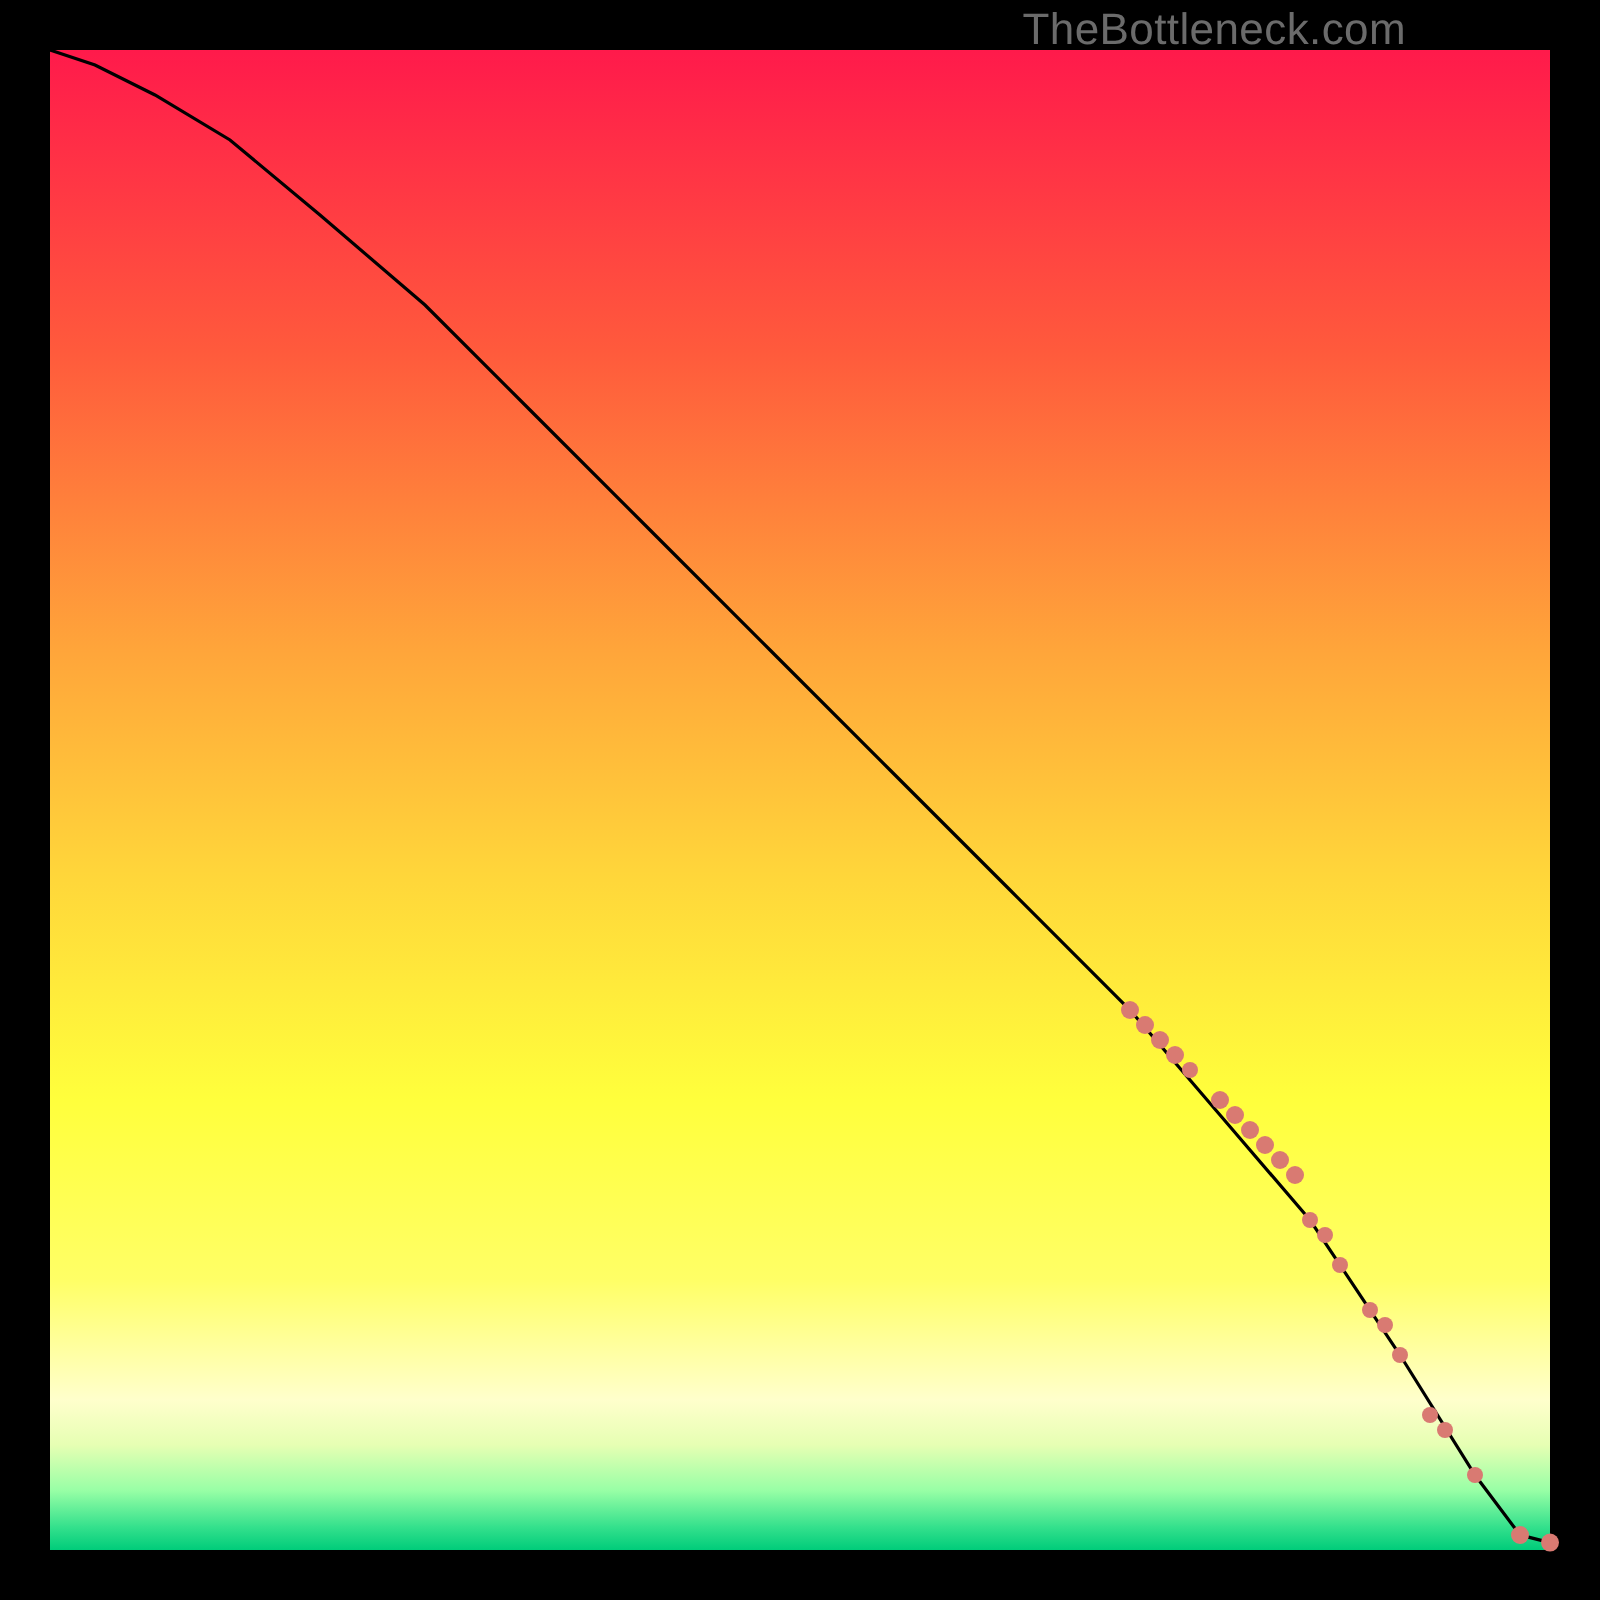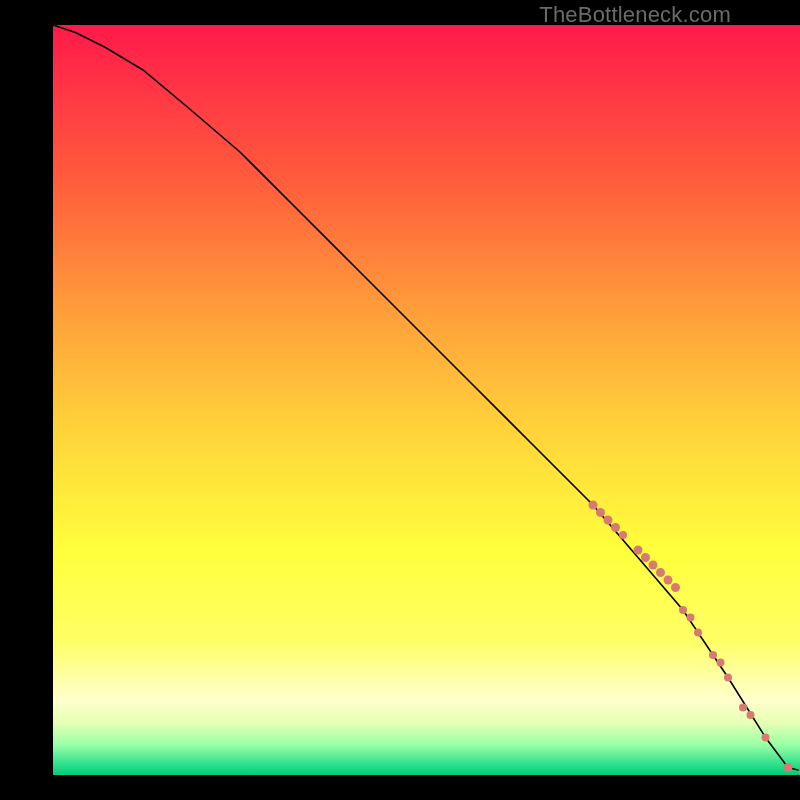--- a/index.html
+++ b/index.html
@@ -8,21 +8,20 @@
     width: 800px;
     height: 800px;
     background: #000;
     overflow: hidden;
     font-family: Arial, Helvetica, sans-serif;
   }
   .stage {
     position: relative;
     width: 713px;
     height: 800px;
-    margin-left: 28px;
   }
   .watermark {
     position: absolute;
     top: 2px;
     right: 10px;
     font-size: 22px;
     color: #6b6b6b;
     letter-spacing: 0.2px;
     z-index: 5;
   }

